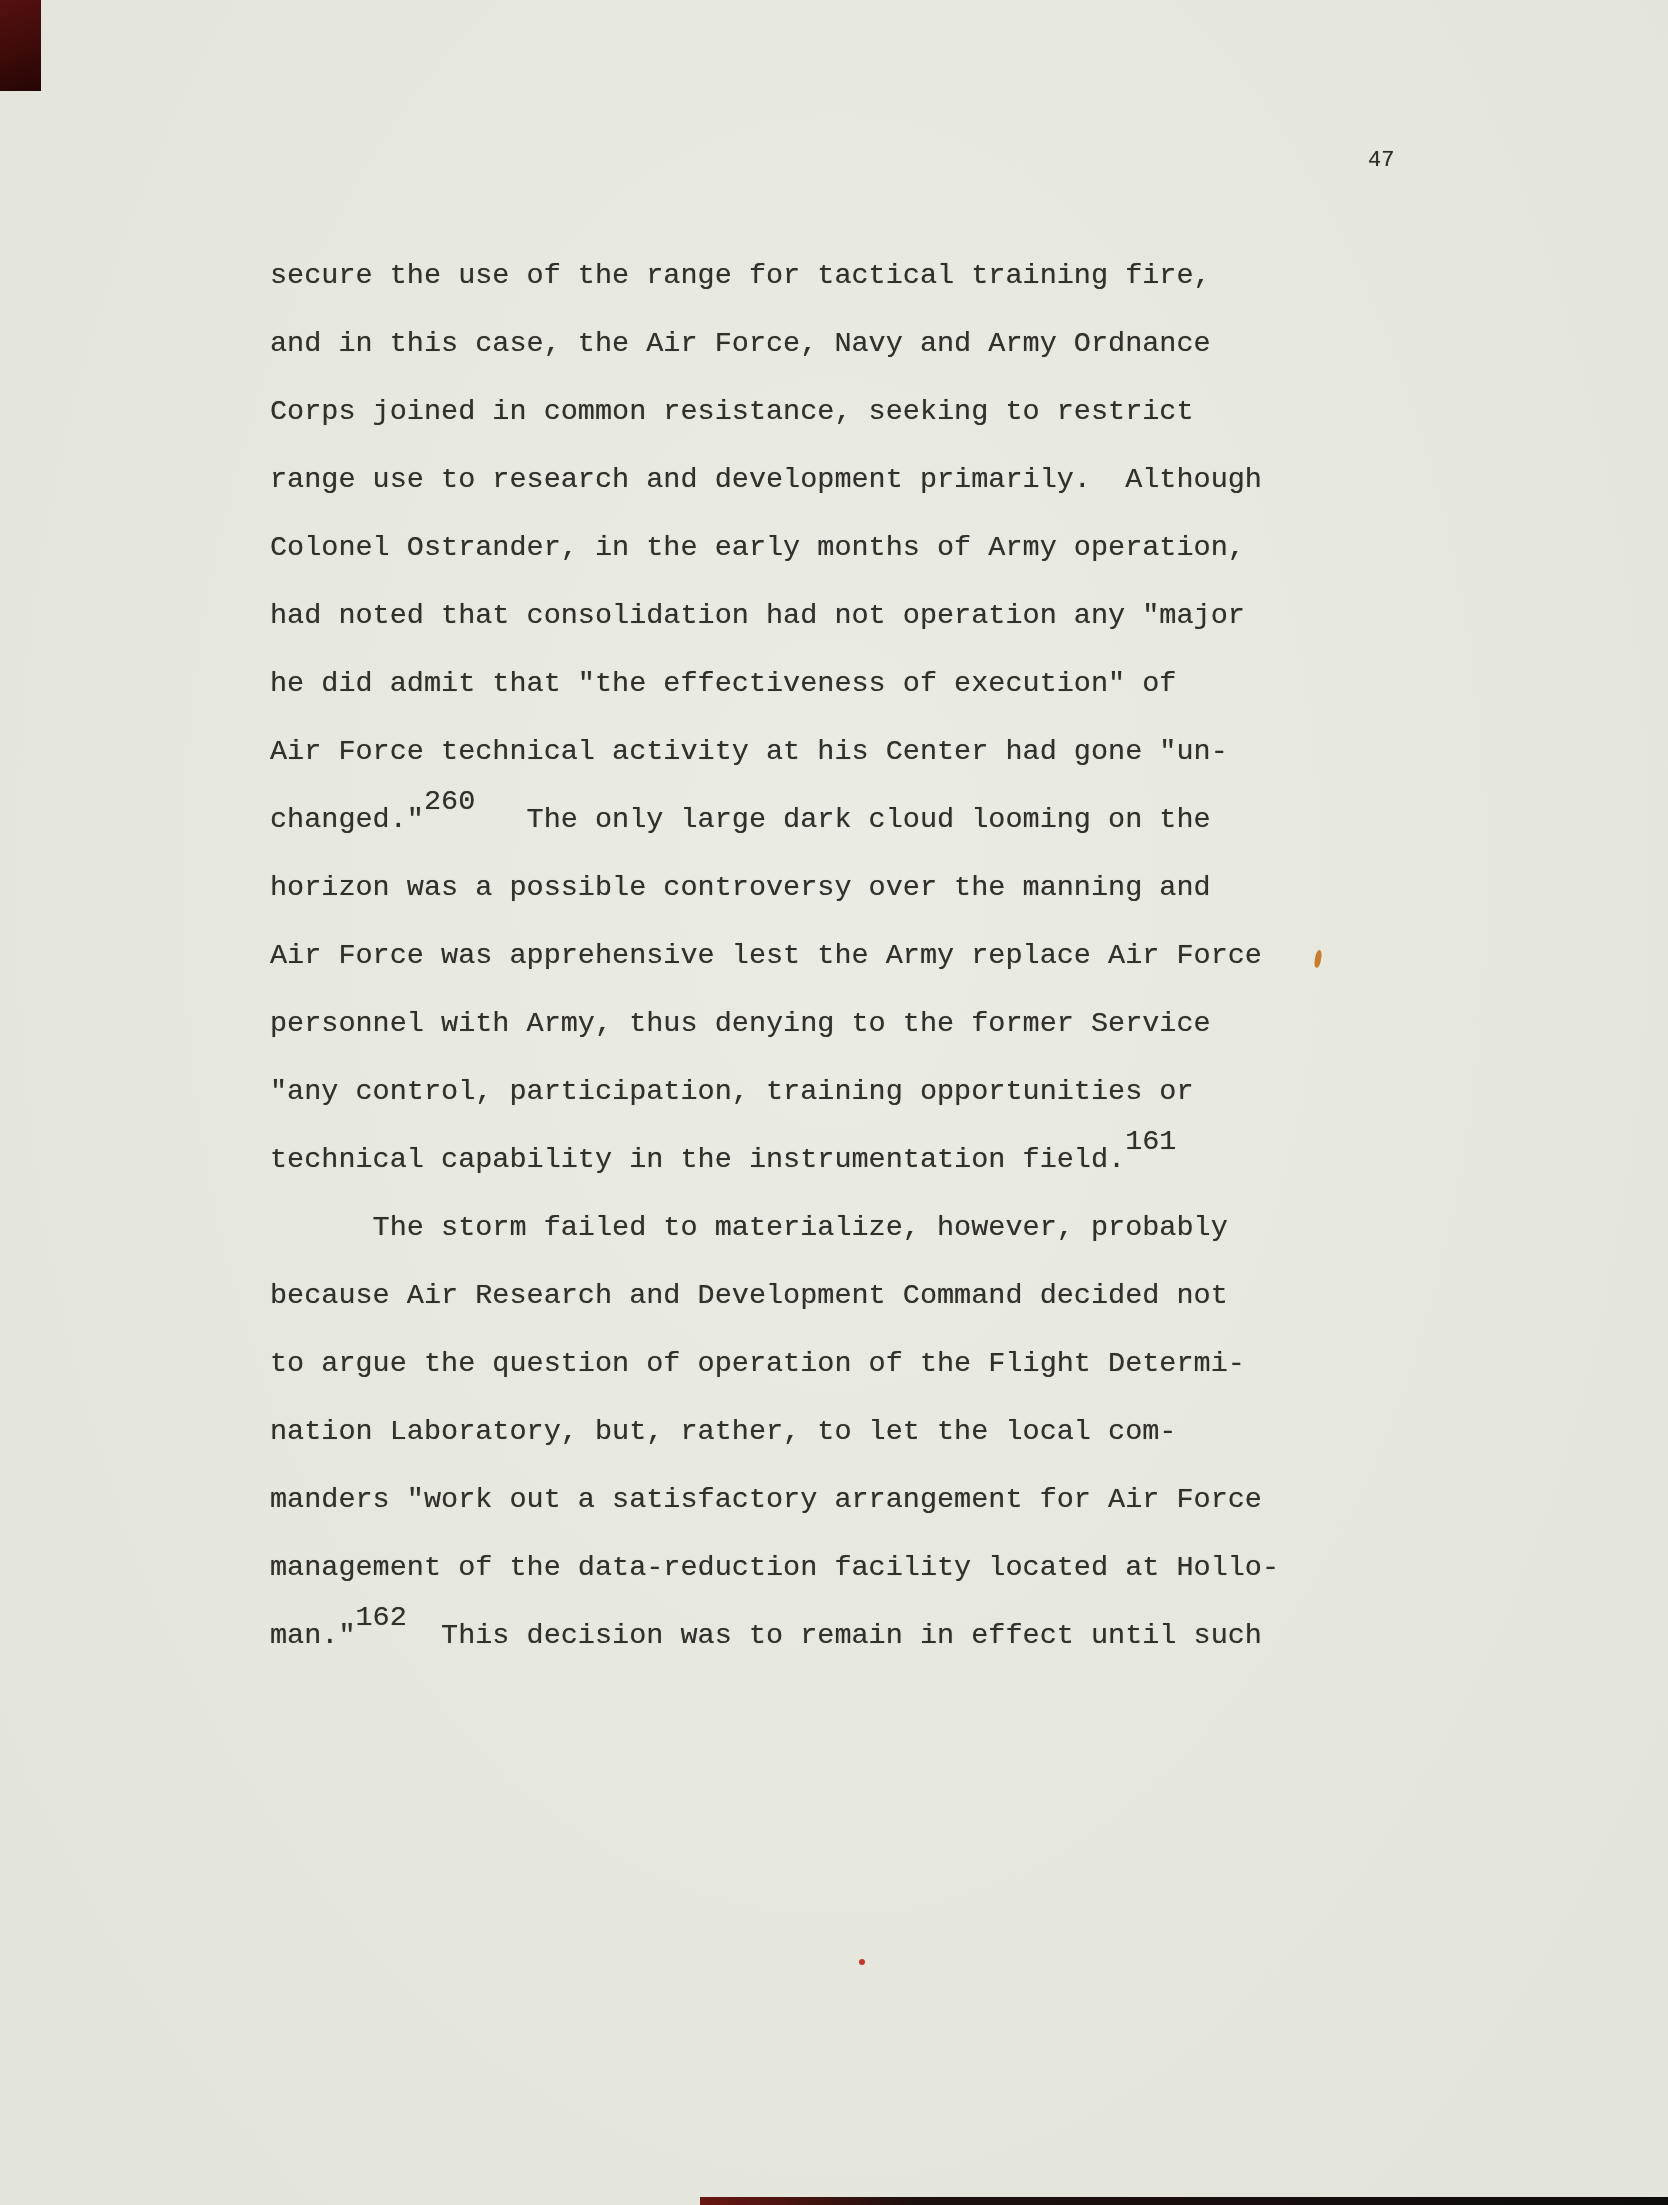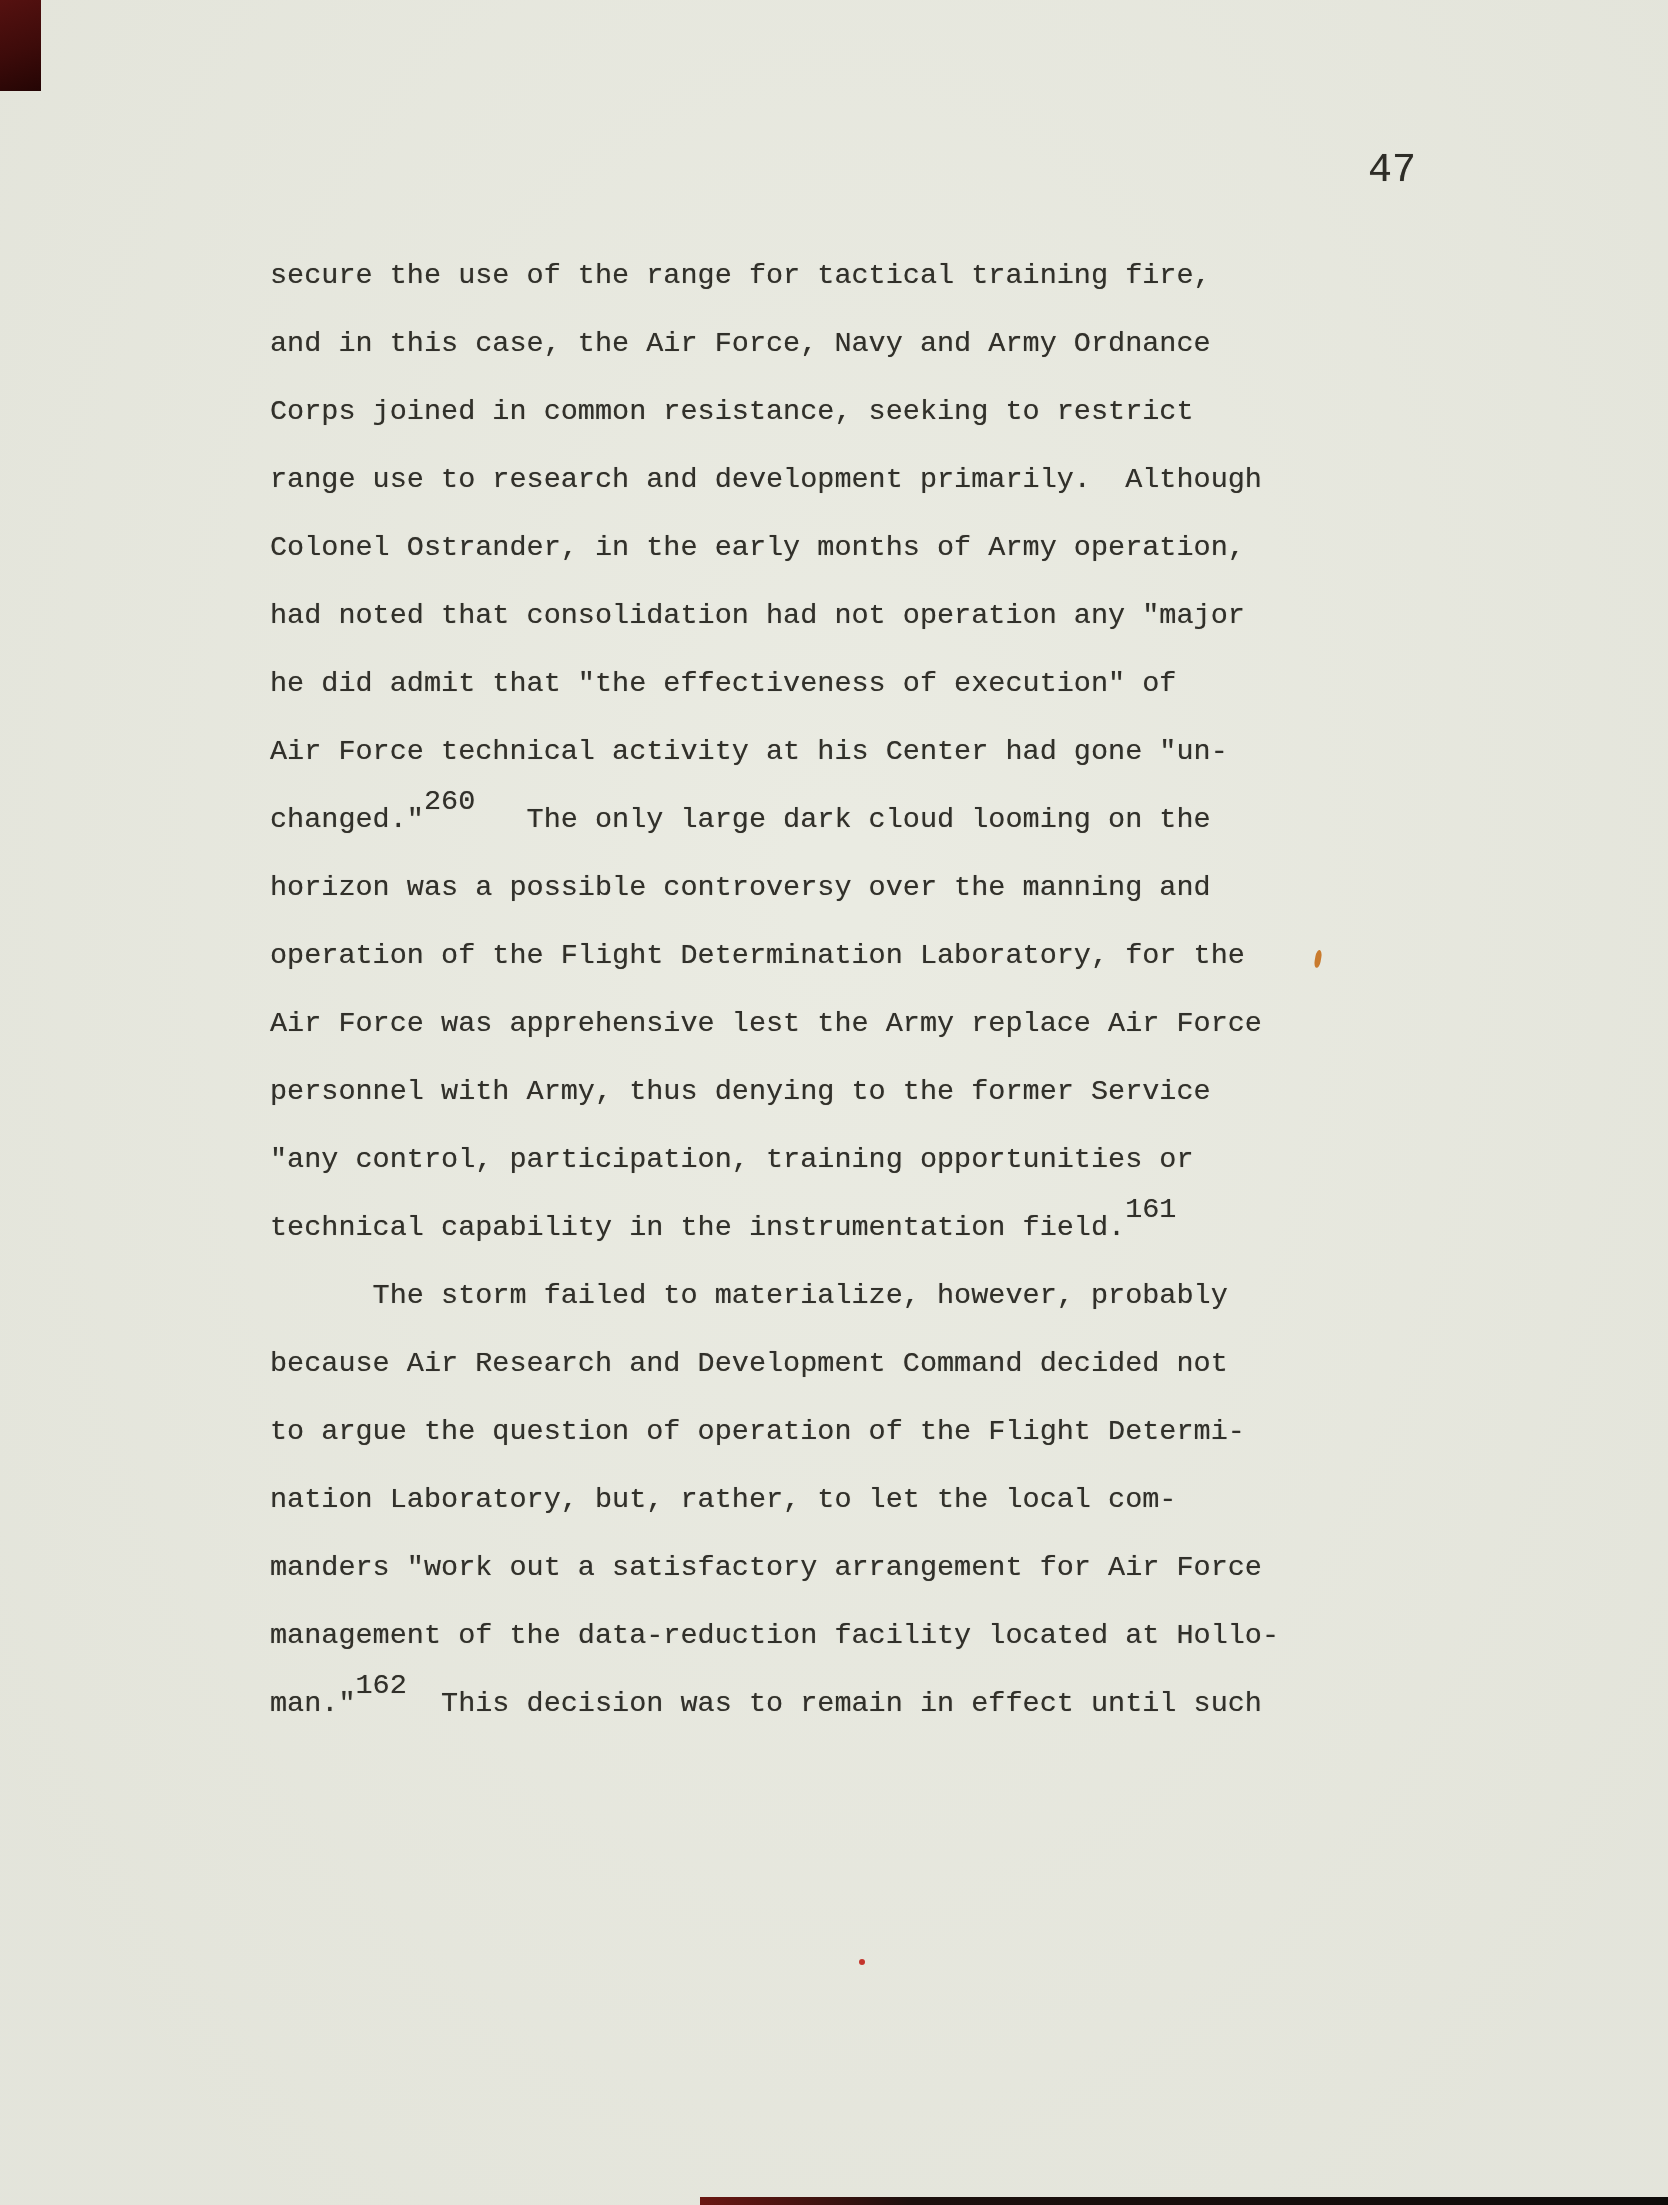--- a/index.html
+++ b/index.html
@@ -18,21 +18,21 @@
     width: 1668px;
     height: 2205px;
     background:
       radial-gradient(ellipse at 50% 40%, rgba(255,255,255,0.10), rgba(0,0,0,0.02) 85%),
       #e8e9df;
   }
   .page-number {
     position: absolute;
     left: 1368px;
     top: 148px;
-    font-size: 40px;
+    font-size: 22px;
     color: #2e2d27;
     text-shadow: 0 0 0.7px rgba(45,44,38,0.55);
   }
   .text-block {
     position: absolute;
     left: 254px;
     top: 242px;
     width: 1175px;
     color: #31302a;
     font-size: 28.5px;
@@ -94,21 +94,20 @@
       <div class="line"><span>secure the use of the range for tactical training fire,</span></div>
       <div class="line"><span>and in this case, the Air Force, Navy and Army Ordnance</span></div>
       <div class="line"><span>Corps joined in common resistance, seeking to restrict</span></div>
       <div class="line"><span>range use to research and development primarily.  Although</span></div>
       <div class="line"><span>Colonel Ostrander, in the early months of Army operation,</span></div>
       <div class="line"><span>had noted that consolidation had not operation any "major</span></div>
       <div class="line"><span>he did admit that "the effectiveness of execution" of</span></div>
       <div class="line"><span>Air Force technical activity at his Center had gone "un-</span></div>
       <div class="line"><span>changed."</span><span class="footnote-ref">260</span><span>   The only large dark cloud looming on the</span></div>
       <div class="line"><span>horizon was a possible controversy over the manning and</span></div>
-      <div class="line"><span>operation of the Flight Determination Laboratory, for the</span></div>
       <div class="line"><span>Air Force was apprehensive lest the Army replace Air Force</span></div>
       <div class="line"><span>personnel with Army, thus denying to the former Service</span></div>
       <div class="line"><span>"any control, participation, training opportunities or</span></div>
       <div class="line"><span>technical capability in the instrumentation field.</span><span class="footnote-ref">161</span></div>
       <div class="line"><span>      The storm failed to materialize, however, probably</span></div>
       <div class="line"><span>because Air Research and Development Command decided not</span></div>
       <div class="line"><span>to argue the question of operation of the Flight Determi-</span></div>
       <div class="line"><span>nation Laboratory, but, rather, to let the local com-</span></div>
       <div class="line"><span>manders "work out a satisfactory arrangement for Air Force</span></div>
       <div class="line"><span>management of the data-reduction facility located at Hollo-</span></div>

